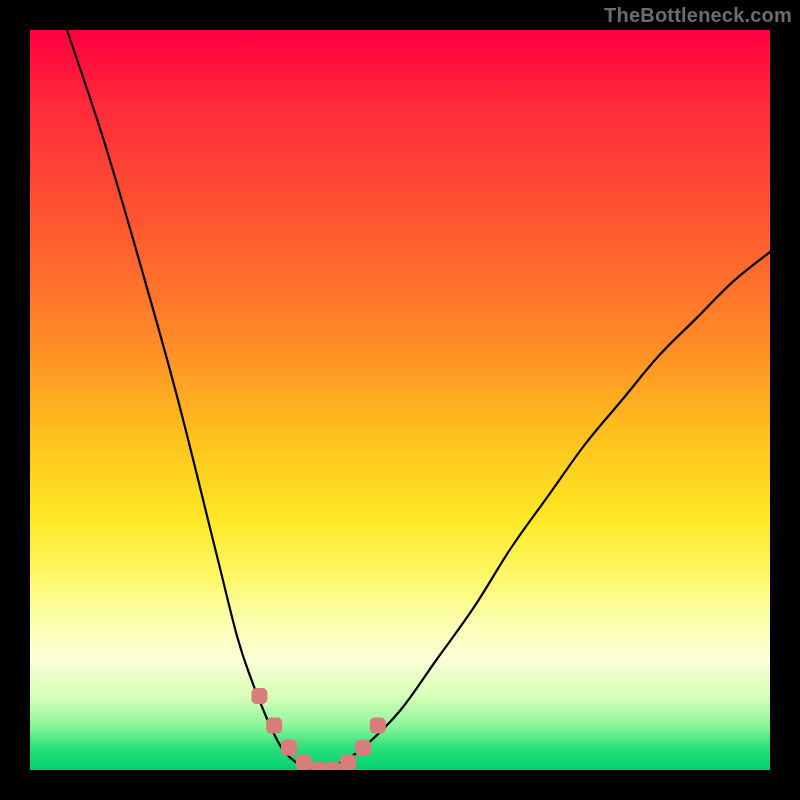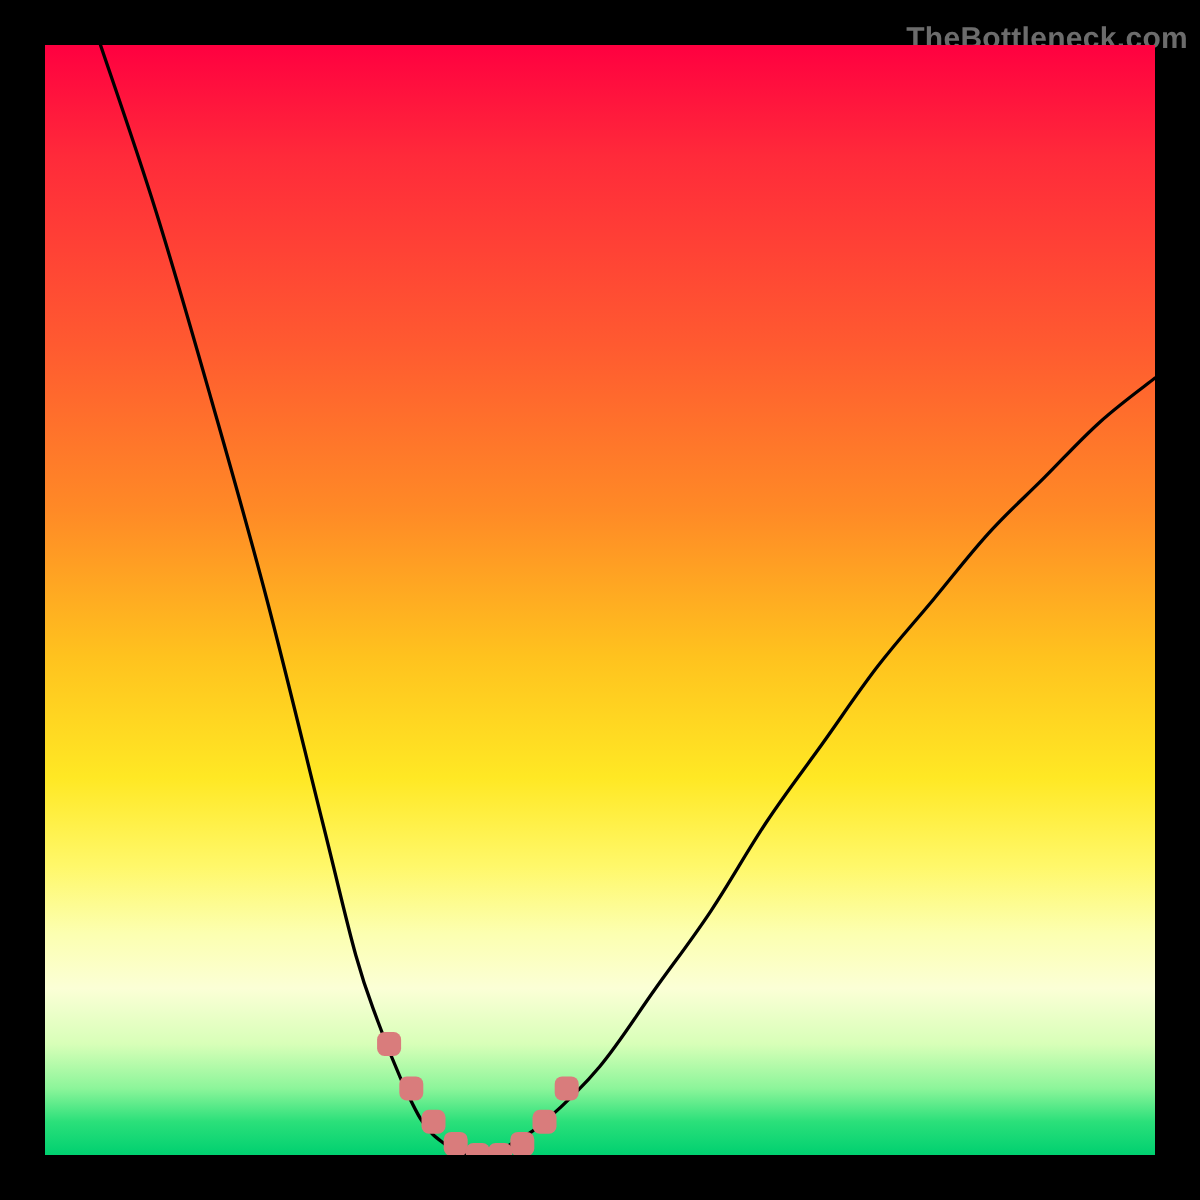--- a/index.html
+++ b/index.html
@@ -40,21 +40,21 @@
       #fcffb0 80%,
       #fbffd6 85%,
       #d8ffb8 90%,
       #8cf59a 94%,
       #2be07a 97%,
       #00d070 100%
     );
   }
   .watermark {
     position: absolute;
-    top: 15px;
+    top: 4px;
     right: 8px;
     color: #6c6c6c;
     font-size: 20px;
     font-weight: 600;
     letter-spacing: 0.2px;
     user-select: none;
   }
   svg.curve {
     position: absolute;
     inset: 0;

